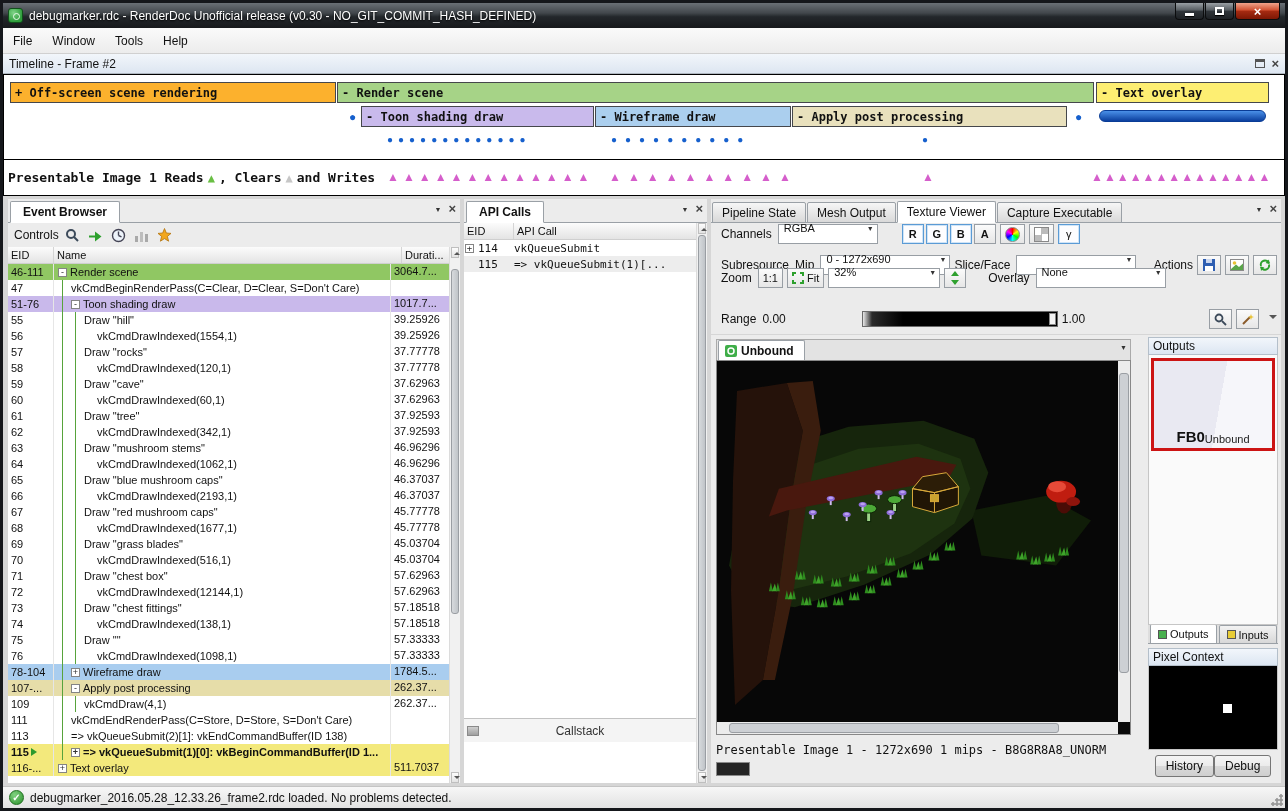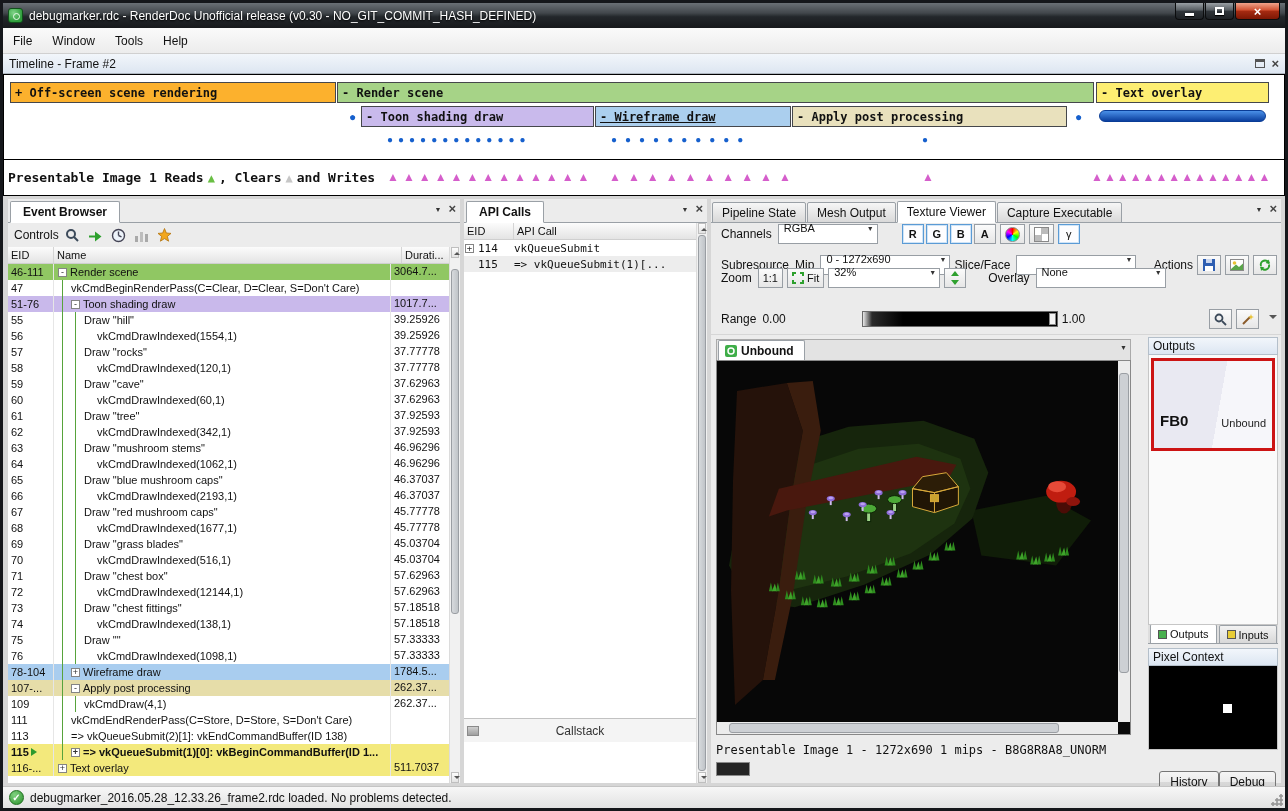--- a/index.html
+++ b/index.html
@@ -106,32 +106,32 @@
 .tex-vscroll{position:absolute;right:0;top:0;bottom:12px;width:12px;background:#ececec}
 .tex-hscroll{position:absolute;left:0;right:12px;bottom:0;height:12px;background:#ececec}
 .tex-vthumb{position:absolute;left:1px;right:1px;top:12px;height:300px;background:#cdd0d4;border:1px solid #9a9ea3;border-radius:3px}
 .tex-hthumb{position:absolute;top:1px;bottom:1px;left:12px;width:330px;background:#cdd0d4;border:1px solid #9a9ea3;border-radius:3px}
 .tex-status{margin-top:8px;font:12px "DejaVu Sans Mono",monospace;color:#111}
 .swatch{margin-top:5px;width:34px;height:14px;background:#242424;border:1px solid #8a8a8a}
 
 .col-right{position:absolute;left:437px;top:138px;width:130px}
 .sec-head{height:18px;background:linear-gradient(#f2f6fb,#dce6f2);border:1px solid #b4bfca;display:flex;align-items:center;padding-left:4px;font-size:12px}
 .outputs-body{height:270px;background:#fafafa;border:1px solid #c6c6c6;border-top:none;position:relative}
-.fb-thumb{position:absolute;left:2px;top:3px;right:2px;height:93px;border:3px solid #cc1414;background:linear-gradient(100deg,#e9e9f2 0 55%,#f6f6fa 55%);display:flex;align-items:flex-end;justify-content:space-between;padding:19px 6px}
+.fb-thumb{position:absolute;left:2px;top:3px;right:2px;height:93px;border:3px solid #cc1414;background:linear-gradient(100deg,#e9e9f2 0 55%,#f6f6fa 55%);display:flex;align-items:flex-end;justify-content:center;padding:3px 6px}
 .fb-label{font-weight:bold;font-size:15px}
 .fb-status{font-size:11px;color:#222}
 .oi-tabs{display:flex;align-items:flex-end;height:19px;border-bottom:1px solid #9aa0a6;background:#dedede}
 .oi-tab{display:inline-flex;align-items:center;gap:3px;height:18px;padding:0 7px;border:1px solid #9aa0a6;border-bottom:none;background:linear-gradient(#f2f2f2,#d8d8d8);font-size:11px;border-radius:2px 2px 0 0;margin-left:2px}
 .oi-tab.active{background:#fff;height:19px}
 .ic-sq{width:9px;height:9px;border:1px solid #555}
 .ic-green{background:#49b04f}.ic-yellow{background:#e8cc36}
 .pixel-head{margin-top:4px}
 .pixel-view{height:84px;background:#000;border:1px solid #c6c6c6;border-top:none;position:relative}
 .pixel-dot{position:absolute;left:58%;top:46%;width:9px;height:9px;background:#fff}
-.pc-btns{margin-top:21px;display:flex;justify-content:flex-end;padding:0 2px}
+.pc-btns{margin-top:5px;display:flex;justify-content:center;padding:0 2px}
 .btn{height:22px;padding:0 10px;border:1px solid #767676;border-radius:3px;background:linear-gradient(#f5f5f5 0%,#ebebeb 50%,#d9d9d9 51%,#cfcfcf 100%);font-size:12px;display:inline-flex;align-items:center}
 
 .statusbar{position:absolute;left:0;right:0;top:783px;height:22px;background:linear-gradient(#f7f7f7,#e2e2e2);border-top:1px solid #c4c4c4;display:flex;align-items:center;gap:6px;padding-left:6px}
 .check{width:15px;height:15px;border-radius:50%;background:radial-gradient(circle at 35% 30%,#7fd27f,#2c8f2c);color:#fff;font-size:10px;font-weight:bold;display:flex;align-items:center;justify-content:center;border:1px solid #1d6e1d}
 .grip{position:absolute;right:2px;bottom:2px;width:12px;height:12px;background:
  radial-gradient(circle at 10px 2px,#9a9a9a 1.5px,transparent 2px),
  radial-gradient(circle at 6px 6px,#9a9a9a 1.5px,transparent 2px),
  radial-gradient(circle at 10px 6px,#9a9a9a 1.5px,transparent 2px),
  radial-gradient(circle at 2px 10px,#9a9a9a 1.5px,transparent 2px),
  radial-gradient(circle at 6px 10px,#9a9a9a 1.5px,transparent 2px),
@@ -185,21 +185,21 @@
         </div>
         <div class="tl-bar" style="left: 1092px; width: 173px; background: rgb(253, 238, 114);">
           <span>- Text overlay</span>
         </div>
       </div>
     <div class="row2">
 
     <div class="tl-bar" style="left: 357px; width: 233px; background: rgb(201, 186, 236);">
           <span>- Toon shading draw</span>
         </div>
-        <div class="tl-bar" style="left: 591px; width: 196px; background: rgb(171, 207, 238); text-decoration: underline;">
+        <div class="tl-bar" style="left: 591px; width: 196px; background: rgb(171, 207, 238);">
           <span>- Wireframe draw</span>
         </div>
         <div class="tl-bar" style="left: 788px; width: 275px; background: rgb(233, 225, 189);">
           <span>- Apply post processing</span>
         </div>
       </div>
     <div>
 
     <span class="tl-dot" style="left: 345px;">
           <span>●</span>

